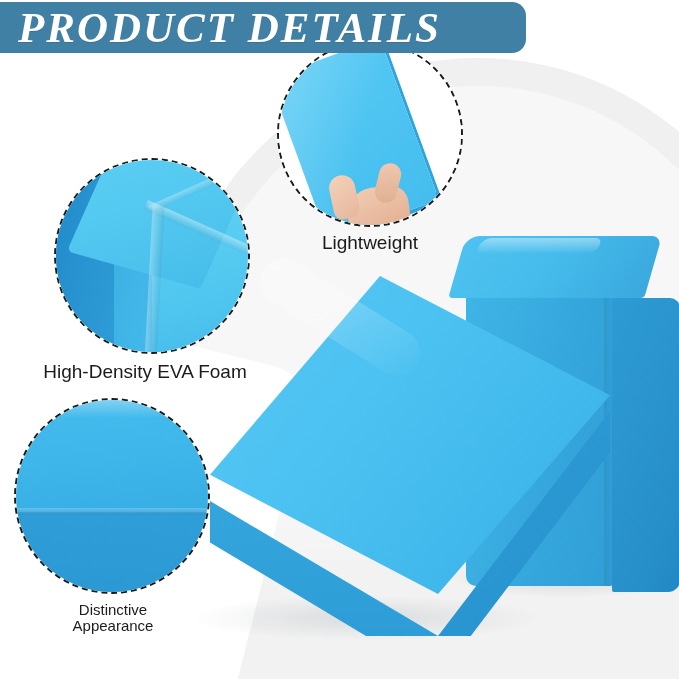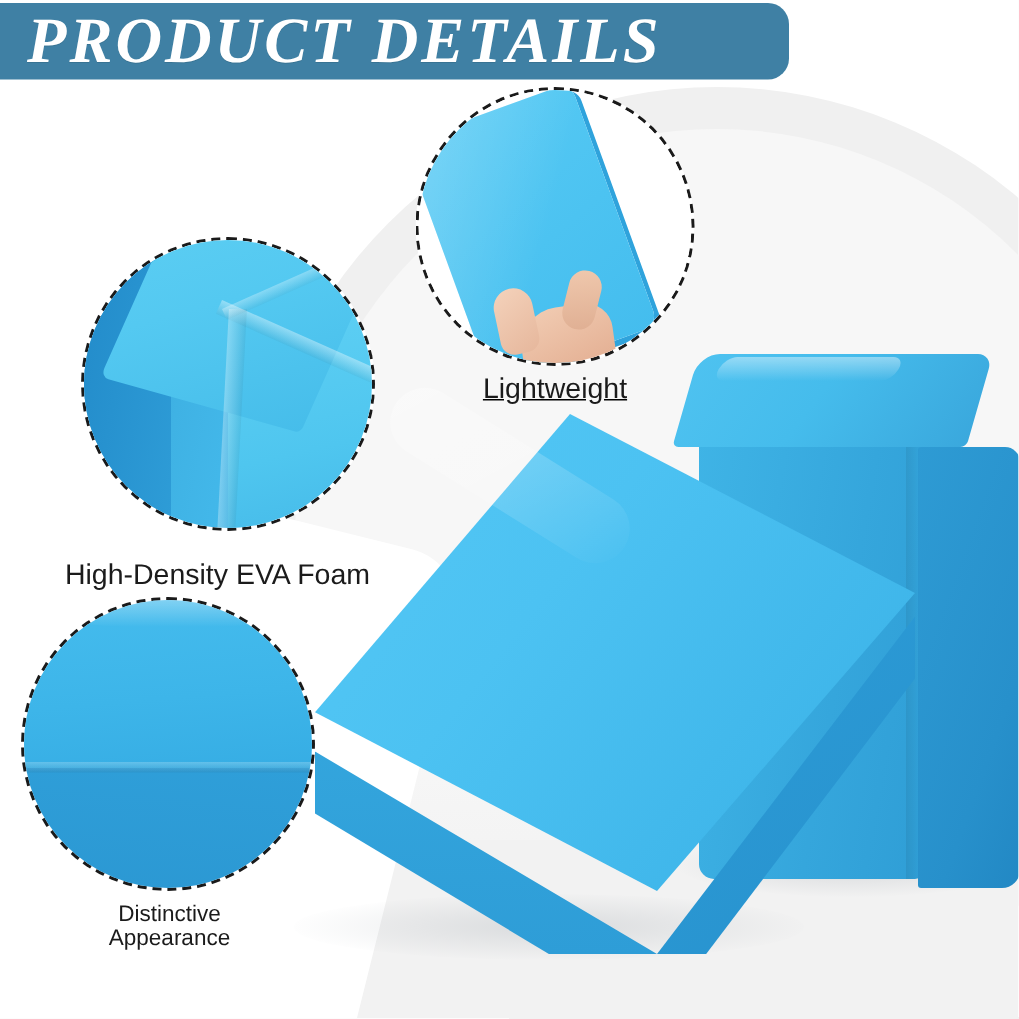--- a/index.html
+++ b/index.html
@@ -182,21 +182,21 @@
     color: #1b1b1b;
     font-size: 19px;
     line-height: 1.08;
     font-family: "Liberation Sans", "DejaVu Sans", sans-serif;
     white-space: pre-line;
   }
 
   
   #callout-foam { left: 46px; top: 158px; width: 212px; }
   #callout-foam .callout-circle { width: 196px; height: 196px; margin-left: 8px; }
-  #callout-foam .callout-label { font-size: 19px; margin-top: 20px; margin-left:-14px; }
+  #callout-foam .callout-label { font-size: 19px; margin-top: 8px; margin-left:-14px; }
   .foam-art { position:absolute; inset:0; background:#ffffff; }
   .foam-left {
     position:absolute; left: -22px; top: 8px;
     width: 130px; height: 214px;
     background: linear-gradient(100deg, #2a93d0 0%, #3fb2e4 60%, #45bcee 100%);
     transform: skewY(24deg);
     border-radius: 28px 6px 6px 10px;
   }
   .foam-top {
     position:absolute; left: 36px; top: -40px;
@@ -234,21 +234,21 @@
   }
   .foam-darkband {
     position:absolute; left: -20px; top: 0px;
     width: 78px; height: 220px;
     background: linear-gradient(100deg, #1f86c6 0%, #2f9ed8 100%);
     transform: skewY(24deg);
     border-radius: 30px 4px 4px 8px;
   }
 
   
-  #callout-light { left: 272px; top: 58px; width: 196px; text-decoration: underline; }
+  #callout-light { left: 272px; top: 41px; width: 196px; }
   #callout-light .callout-circle { width: 186px; height: 186px; margin-left: 5px; }
   #callout-light .callout-label { font-size: 19px; margin-top: 6px; }
   .lw-art { position:absolute; inset:0; background:#ffffff; }
   .lw-block {
     position:absolute; left: 16px; top: 10px;
     width: 118px; height: 172px;
     background: linear-gradient(160deg, #57caf4 0%, #4cc3f1 55%, #44bdee 100%);
     transform: rotate(-20deg);
     border-radius: 10px;
     box-shadow: 3px 4px 0 #2fa3dc;

